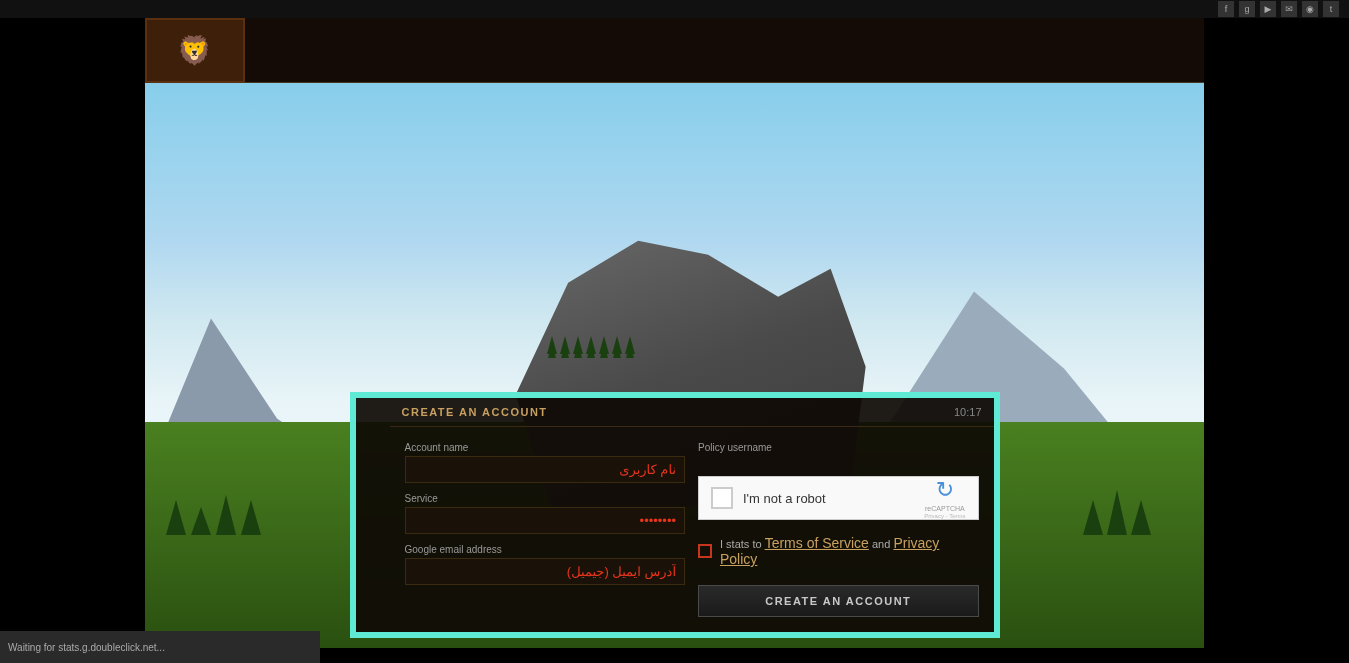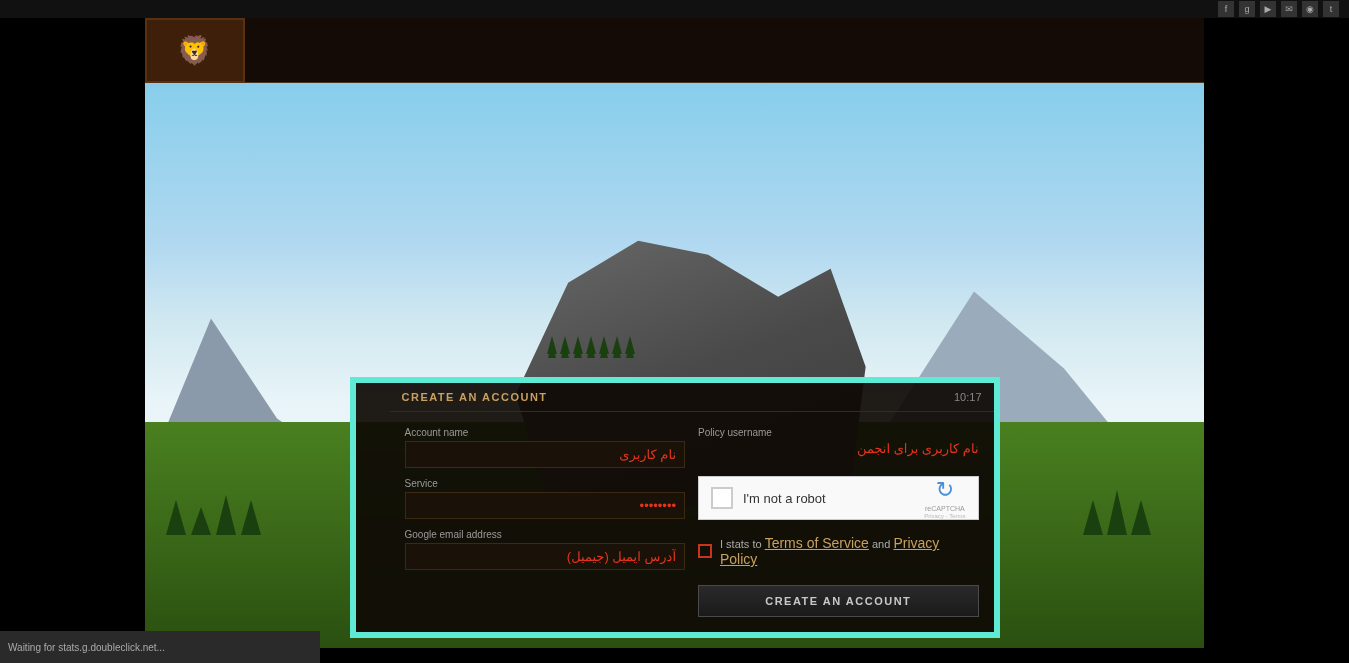--- a/index.html
+++ b/index.html
@@ -504,21 +504,20 @@
         <div class="field-group">
           <label class="field-label">Google email address</label>
           <input class="field-input" type="text" value="آدرس ایمیل (جیمیل)" style="">
         </div>
       </div>
 
       <div class="form-right">
 
         <div class="field-group">
           <label class="field-label">Policy username</label>
-          <div class="forum-username-text">نام کاربری برای انجمن</div>
         </div>
 
         <div class="recaptcha-box">
           <div class="recaptcha-left">
             <div class="recaptcha-checkbox"></div>
             <span class="recaptcha-label">I'm not a robot</span>
           </div>
           <div class="recaptcha-logo">
             <span style="font-size:22px; color:#4a90d9;">↻</span>
             <span style="font-size:7px; color:#999; text-align:center;">reCAPTCHA<br><span style="font-size:6px; color:#bbb;">Privacy - Terms</span></span>

